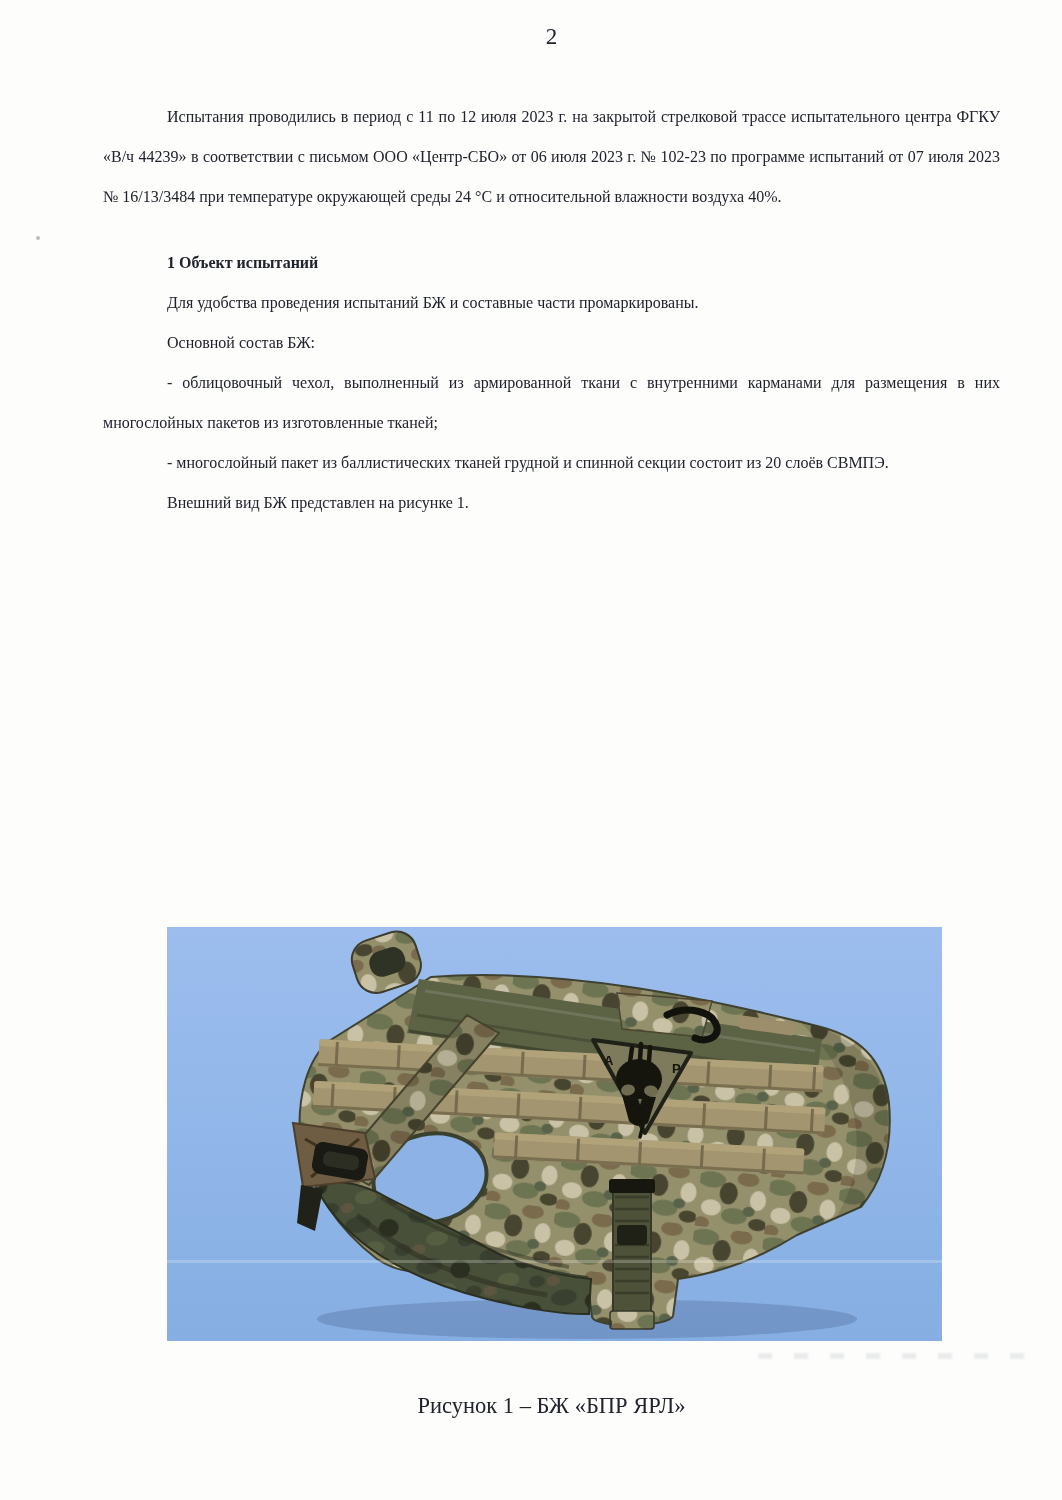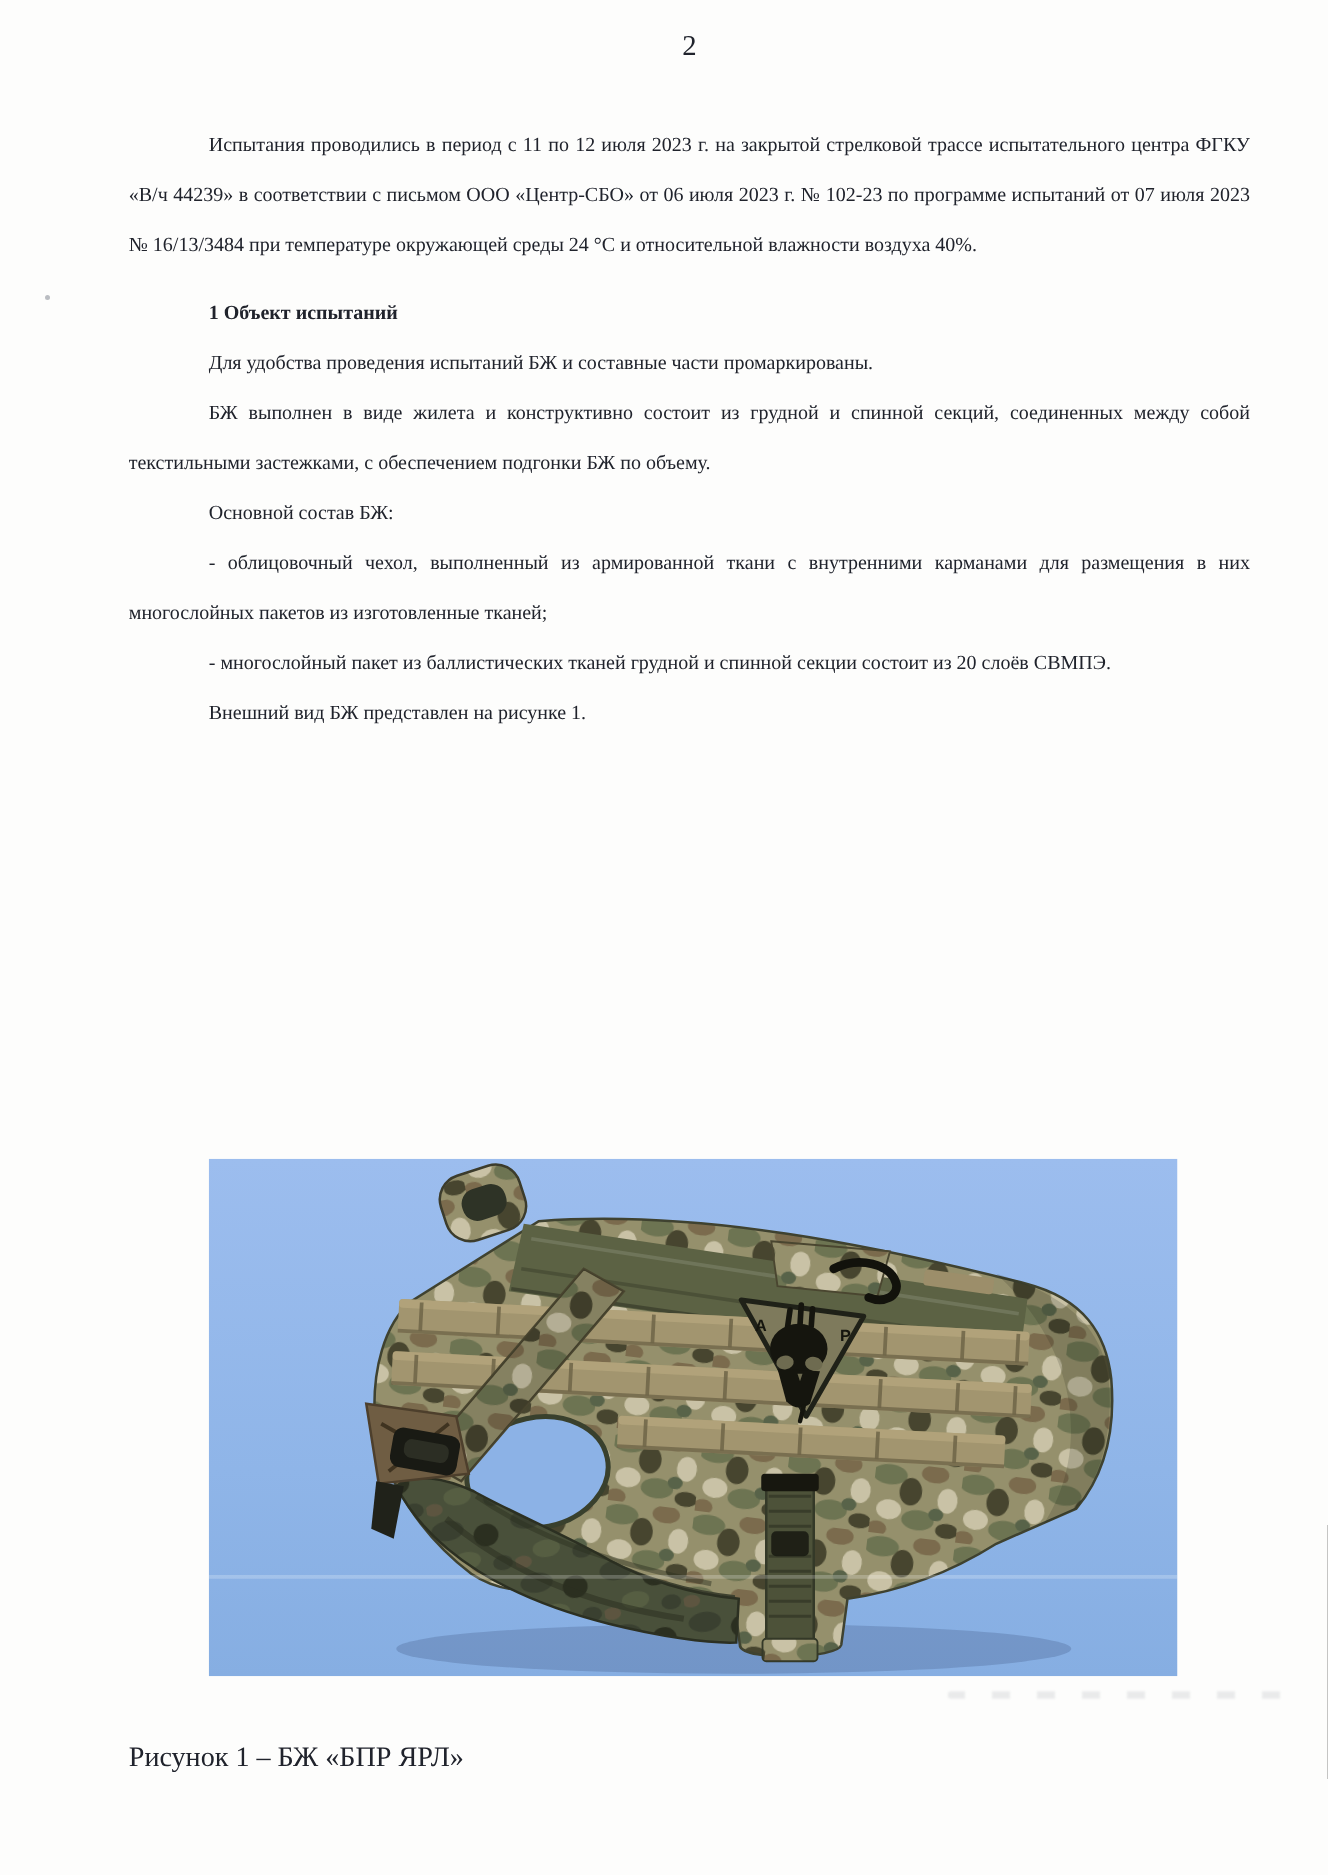--- a/index.html
+++ b/index.html
@@ -13,28 +13,28 @@
   }
   .page-number{
     position:absolute;top:22px;left:103px;width:897px;
     text-align:center;font-size:23px;line-height:30px;
   }
   .doc-text{
     position:absolute;top:97px;left:103px;width:897px;
     font-size:16px;line-height:40px;text-align:justify;
   }
   .para{margin:0;text-indent:64px;}
-  .heading{font-weight:bold;margin-top:14px;}
+  .heading{font-weight:bold;margin-top:26px;}
   .figure{
     position:absolute;left:167px;top:927px;width:775px;height:414px;
   }
   .figure svg{display:block;}
   .caption{
     position:absolute;left:103px;top:1386px;width:897px;
-    text-align:left;font-size:22.5px;line-height:40px;
+    text-align:center;font-size:22.5px;line-height:40px;
   }
   .artifact-dot{
     position:absolute;left:36px;top:236px;width:4px;height:4px;
     border-radius:50%;background:#8d929b;opacity:.6;
   }
   .smudge{
     position:absolute;left:758px;top:1353px;width:278px;height:6px;
     opacity:.45;border-radius:3px;filter:blur(1px);
     background:repeating-linear-gradient(90deg,
       rgba(140,146,154,.38) 0 14px, rgba(140,146,154,0) 14px 36px);
@@ -46,21 +46,20 @@
 <div class="page">
 
   <div class="artifact-dot"></div>
 
   <div class="page-number">2</div>
 
   <div class="doc-text">
     <p class="para">Испытания проводились в период с 11 по 12 июля 2023 г. на закрытой стрелковой трассе испытательного центра ФГКУ «В/ч 44239» в соответствии с письмом ООО «Центр-СБО» от 06 июля 2023 г. № 102-23 по программе испытаний от 07 июля 2023 № 16/13/3484 при температуре окружающей среды 24 °С и относительной влажности воздуха 40%.</p>
     <p class="para heading">1 Объект испытаний</p>
     <p class="para">Для удобства проведения испытаний БЖ и составные части промаркированы.</p>
-    <p class="para">БЖ выполнен в виде жилета и конструктивно состоит из грудной и спинной секций, соединенных между собой текстильными застежками, с обеспечением подгонки БЖ по объему.</p>
     <p class="para">Основной состав БЖ:</p>
     <p class="para">- облицовочный чехол, выполненный из армированной ткани с внутренними карманами для размещения в них многослойных пакетов из изготовленные тканей;</p>
     <p class="para">- многослойный пакет из баллистических тканей грудной и спинной секции состоит из 20 слоёв СВМПЭ.</p>
     <p class="para">Внешний вид БЖ представлен на рисунке 1.</p>
   </div>
 
   <div class="figure">
     <svg width="775" height="414" viewBox="0 0 775 414" xmlns="http://www.w3.org/2000/svg" role="img">
       <defs>
         <linearGradient id="bgGrad" x1="0" y1="0" x2="0" y2="1">

